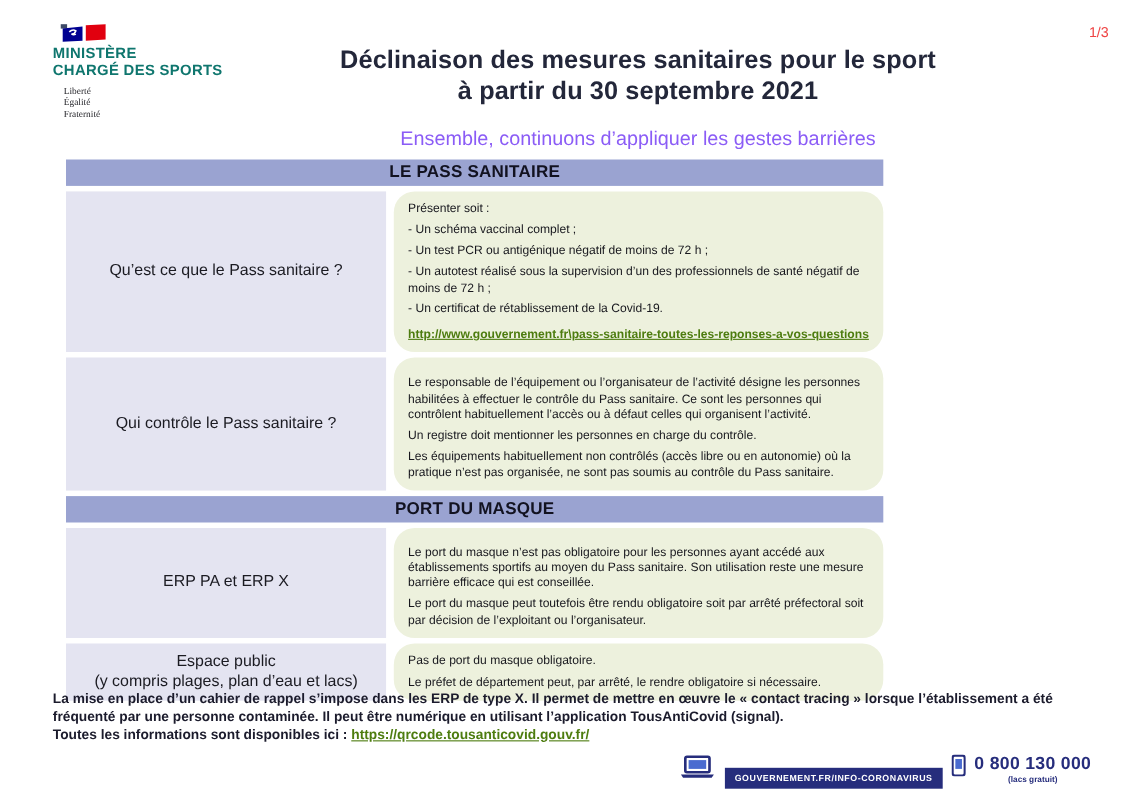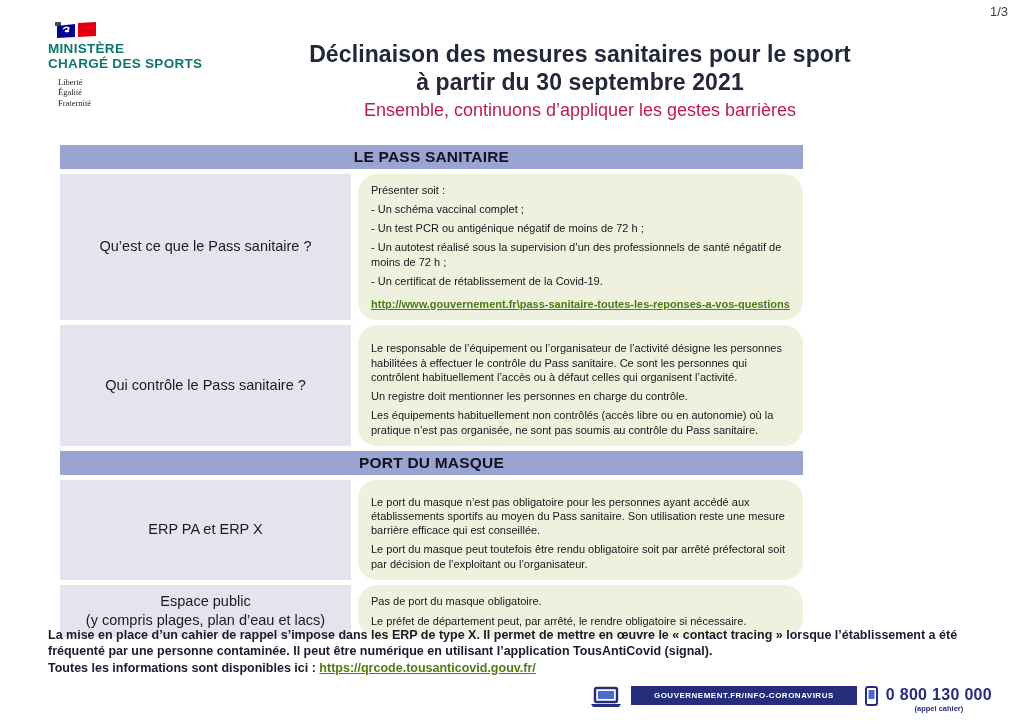--- a/index.html
+++ b/index.html
@@ -1,30 +1,30 @@
 <!DOCTYPE html>
 <html><head>
 <meta charset="utf-8">
 <style>
   * { box-sizing: border-box; margin: 0; padding: 0; }
   html, body { background: #ffffff; }
   body { font-family: "Liberation Sans", sans-serif; color: #1b1b22; }
   .page { position: relative; width: 1024px; height: 724px; background: #fff; overflow: hidden; }
 
   
-  .page-num { position: absolute; top: 4px; right: 16px; font-size: 13px; color: #404040; }
+  .page-num { position: absolute; top: 22px; right: 16px; font-size: 13px; color: #ef4444; }
 
   .logo { position: absolute; left: 48px; top: 20px; width: 170px; }
   .flag { display: block; margin-left: 7px; margin-bottom: 3px; }
   .ministry { font-weight: bold; font-size: 13.5px; line-height: 1.08; letter-spacing: 0.3px; color: #0f766e; }
   .motto { font-family: "Liberation Serif", serif; font-size: 8.5px; line-height: 1.2; color: #1f1f24; margin-top: 6px; margin-left: 10px; }
 
   .title-block { position: absolute; left: 150px; top: 40px; width: 860px; text-align: center; color: #23273a; }
   .title-line { font-size: 23px; font-weight: bold; line-height: 28px; letter-spacing: 0.1px; }
-  .subtitle { font-size: 18px; font-weight: normal; margin-top: 4px; color: #be185d; }
+  .subtitle { font-size: 18px; font-weight: normal; margin-top: 20px; color: #8b5cf6; }
 
   
   .table { position: absolute; left: 48px; top: 145px; width: 755px; padding-left: 12px; }
   .section-header {
     background: #9aa3d1; height: 24px; margin-bottom: 5px;
     display: flex; align-items: center; justify-content: center;
     font-size: 15.5px; font-weight: bold; color: #121220; letter-spacing: 0.2px;
   }
   .row { display: grid; grid-template-columns: 291px 1fr; column-gap: 7px; margin-bottom: 5px; }
   .cell-label {
@@ -45,21 +45,21 @@
 
   
   .footnote { position: absolute; left: 48px; top: 627px; width: 924px; font-size: 12.5px; font-weight: bold; line-height: 1.3; color: #1b1b2c; }
   .footnote p { margin: 0; }
 
   
   .contact { position: absolute; top: 686px; right: 32px; display: flex; align-items: flex-start; gap: 8px; }
   .contact .icon { flex: 0 0 auto; }
   .badge {
     background: #262d7c; color: #ffffff; font-size: 8px; font-weight: bold;
-    letter-spacing: 0.5px; padding: 5px 23px; margin-top: 0; white-space: nowrap;
+    letter-spacing: 0.5px; padding: 5px 9px; margin-top: 12px; white-space: nowrap;
   }
   .phone-wrap { text-align: center; color: #262d7c; }
   .phone-num { font-size: 16px; font-weight: bold; line-height: 1.1; letter-spacing: 0.3px; }
   .phone-note { font-size: 7.5px; font-weight: bold; }
 </style>
 </head>
 <body>
 
 <div class="page">
 
@@ -154,17 +154,17 @@
       <rect x="9" y="5" width="16" height="8" fill="#4a6bd0"></rect>
       <path d="M2 18 L32 18 L30 21 L4 21 Z" fill="#262d7c"></path>
     </svg>
     <div class="badge">GOUVERNEMENT.FR/INFO-CORONAVIRUS</div>
     <svg class="icon" width="13" height="20" viewBox="0 0 13 20">
       <rect x="1" y="1" width="11" height="18" rx="2" fill="none" stroke="#262d7c" stroke-width="2"></rect>
       <rect x="3.5" y="4" width="6" height="9" fill="#4a6bd0"></rect>
     </svg>
     <div class="phone-wrap">
       <div class="phone-num">0 800 130 000</div>
-      <div class="phone-note">(appel cahier)</div>
+      <div class="phone-note">(lacs gratuit)</div>
     </div>
   </div>
 
 </div>
 
 </body></html>

